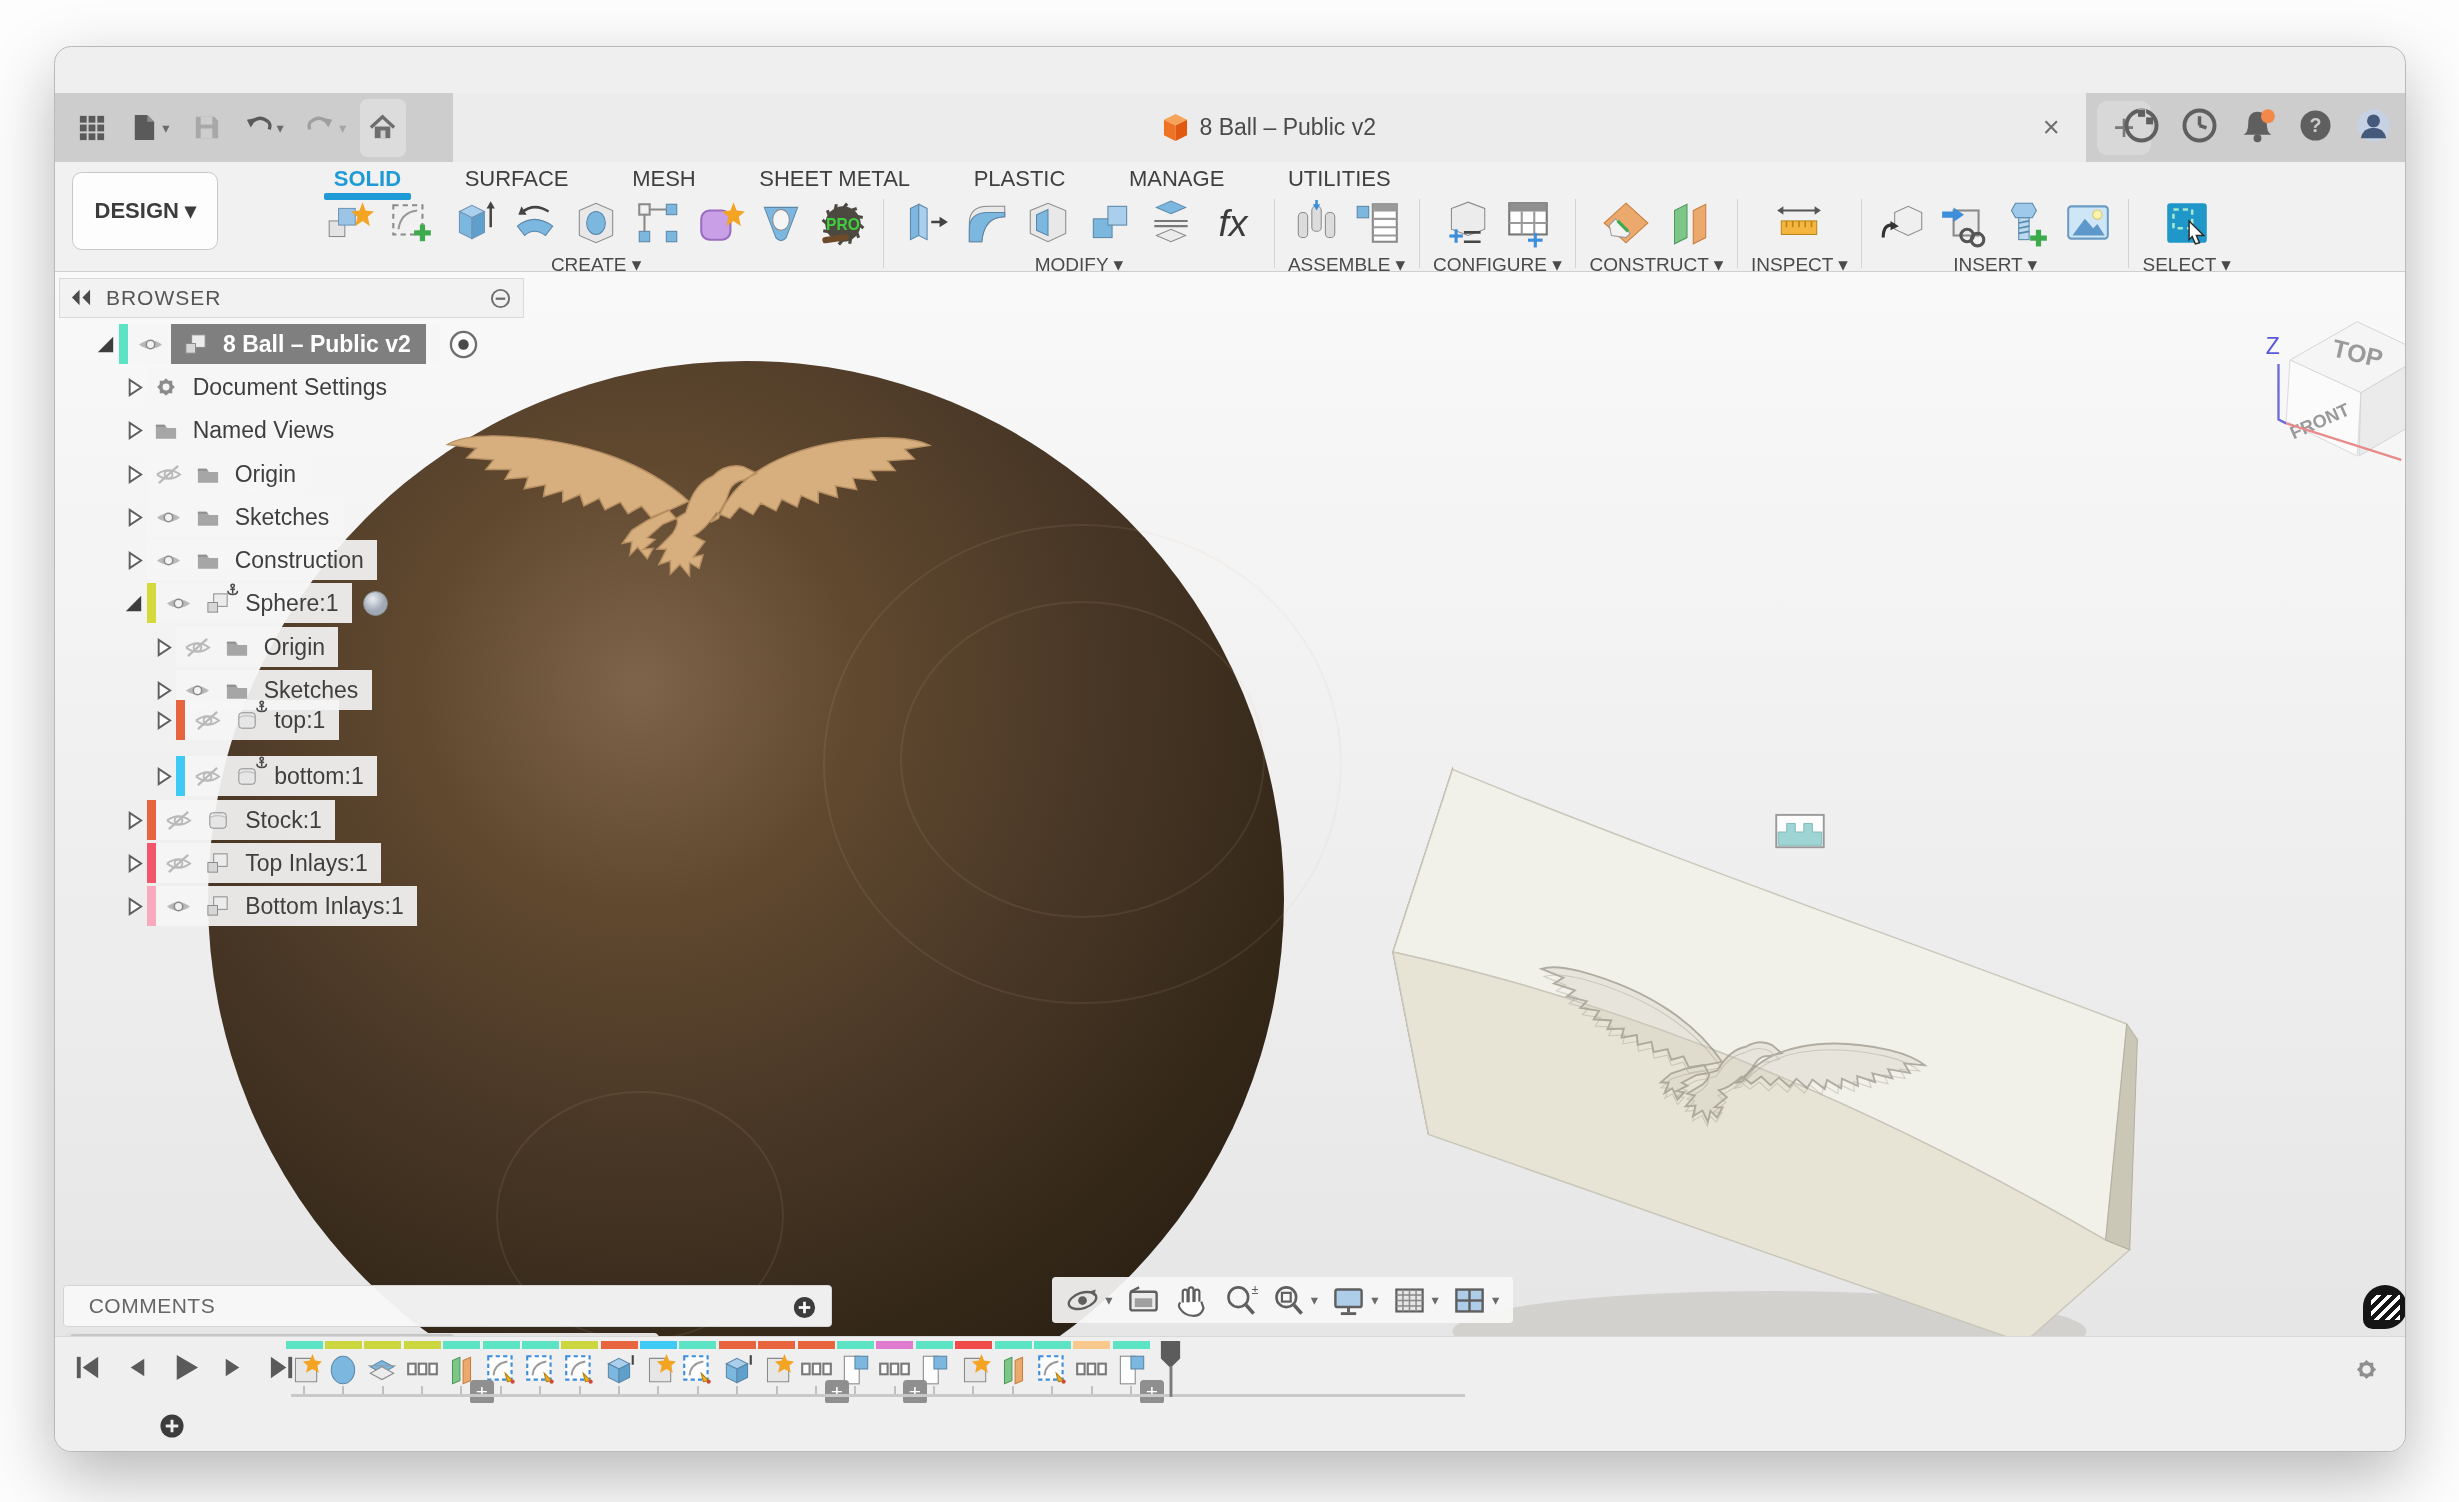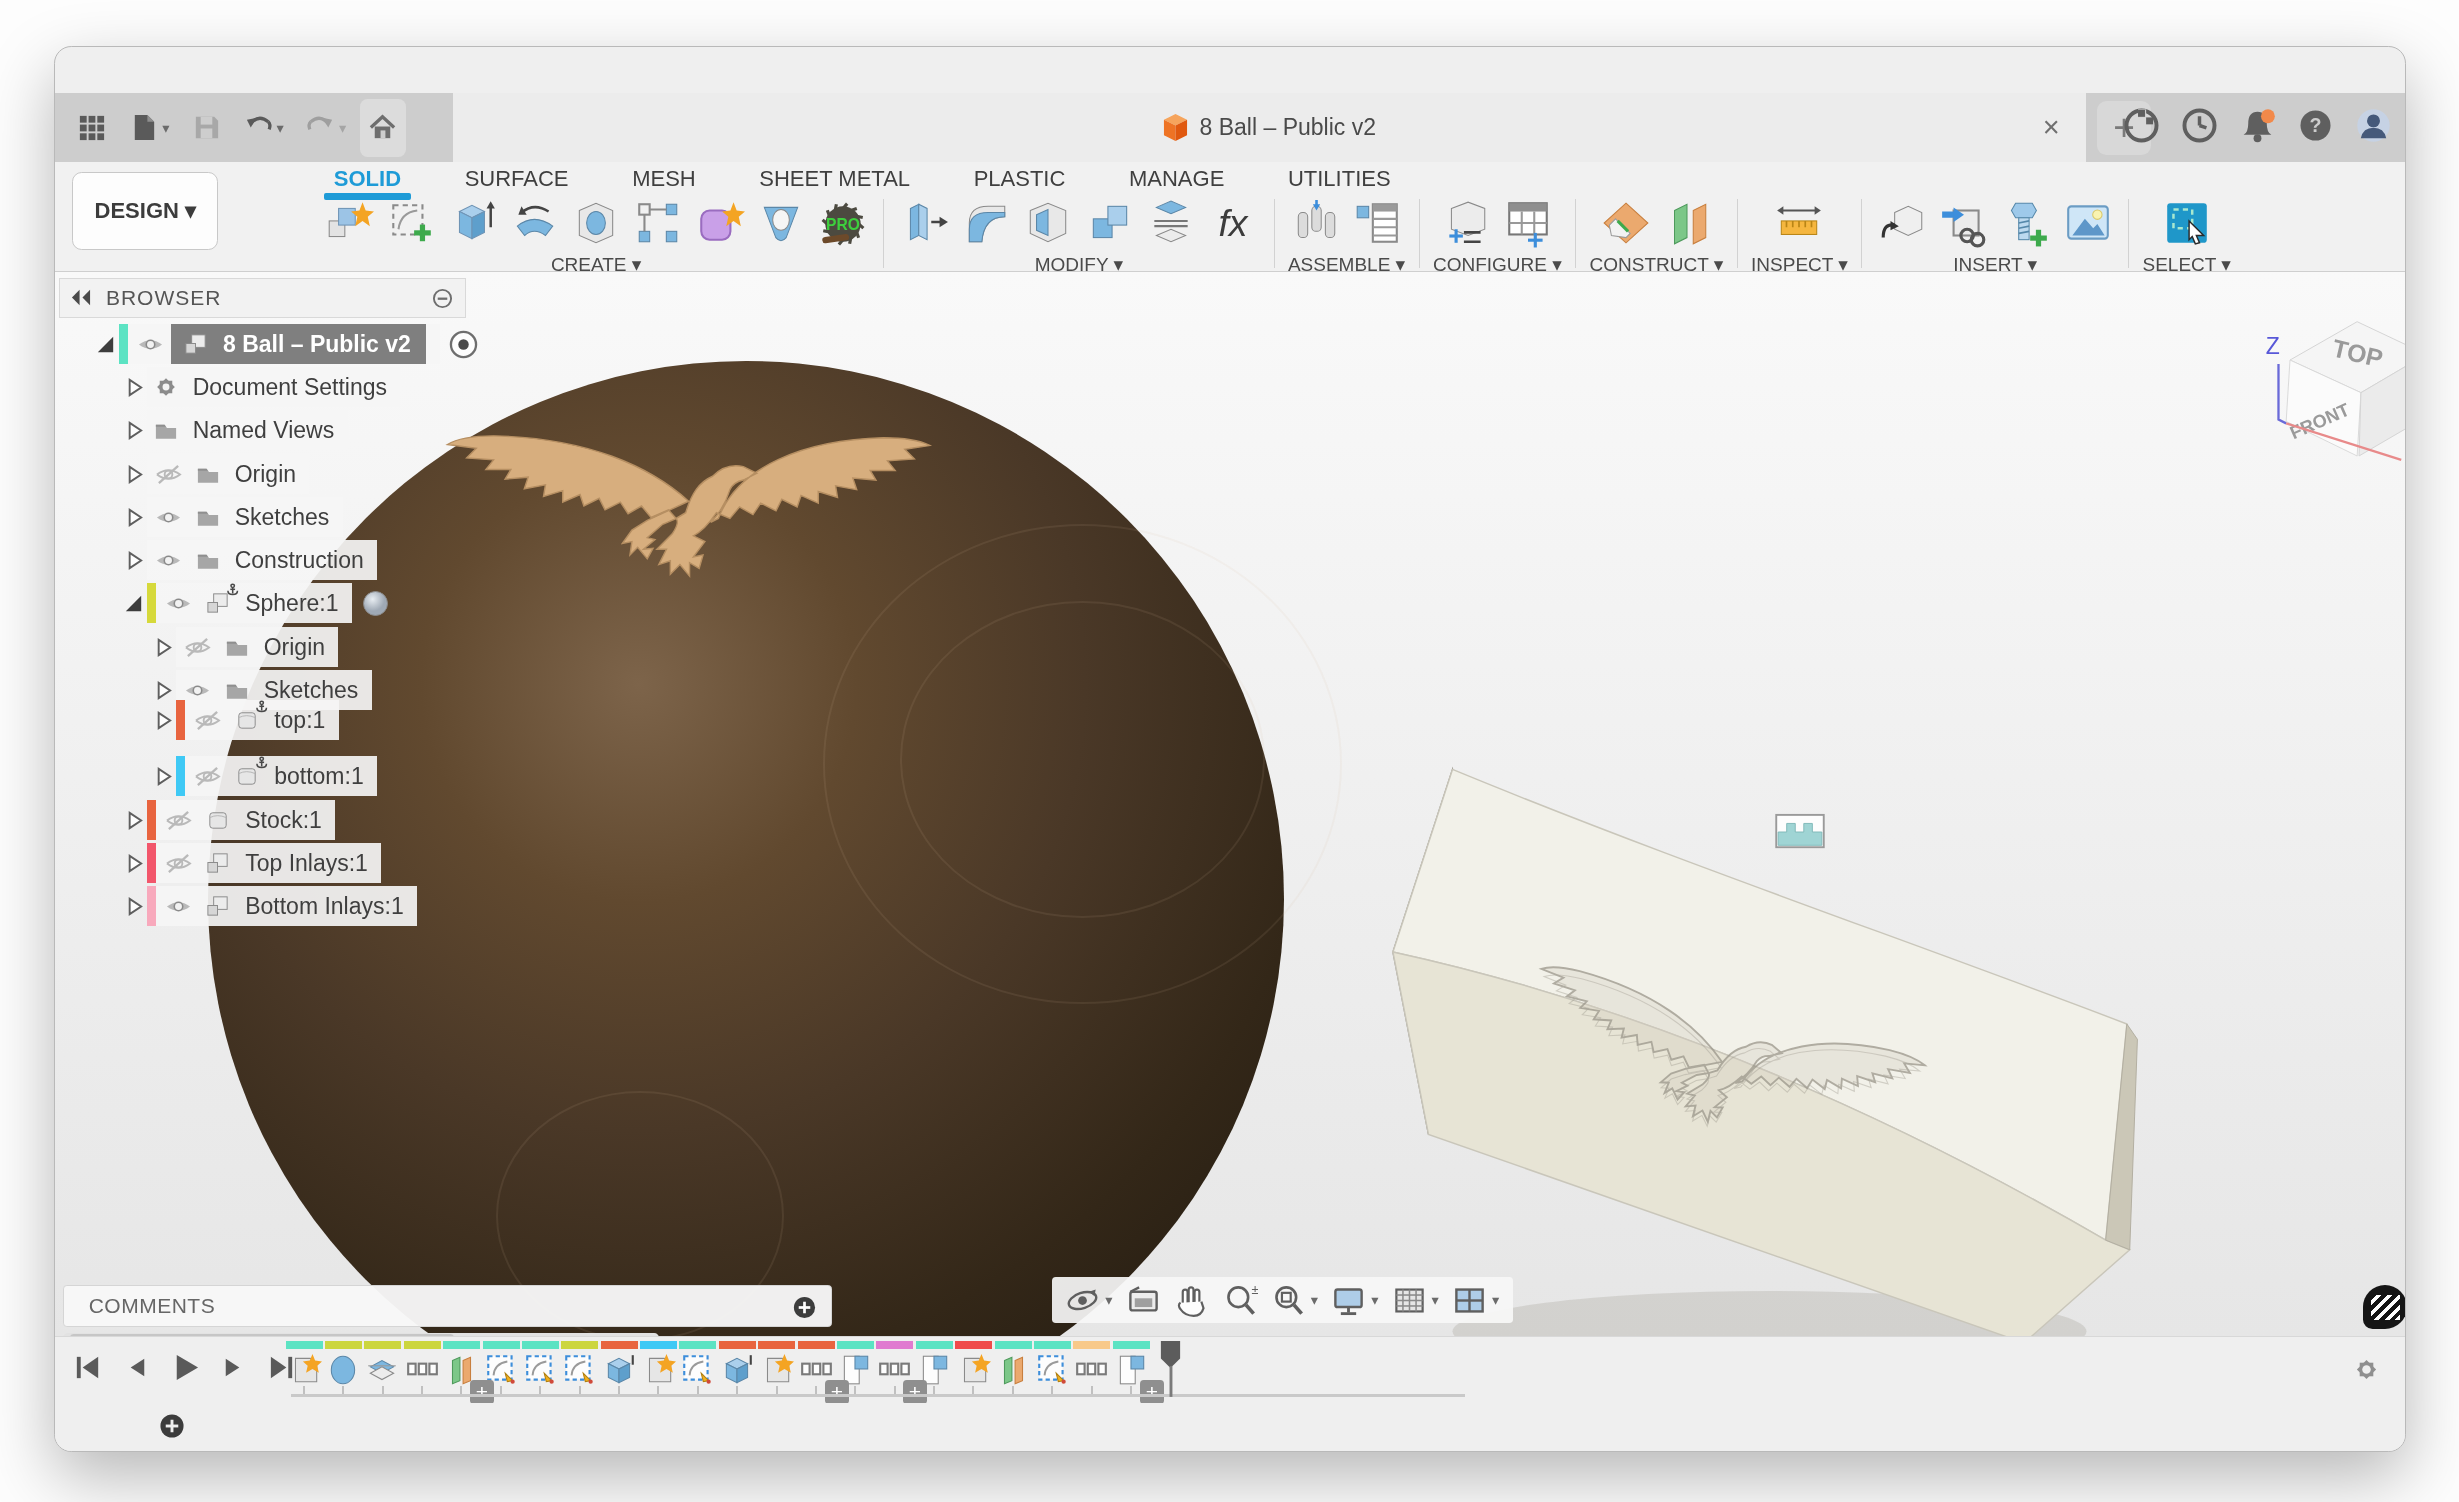--- a/index.html
+++ b/index.html
@@ -46,21 +46,21 @@
   .rdivider{width:1px;height:69px;background:#d2d2d2;margin-top:3.8px;}
   
   #viewport{position:absolute;left:0;top:225px;width:100%;height:1064px;background:linear-gradient(#f9f9f9,#e6e6e6);overflow:hidden;}
   #sphere{position:absolute;left:153px;top:89px;width:1076px;height:1076px;border-radius:50%;
           background:radial-gradient(circle at 40% 30%,#7d644a 0%,#61492f 22%,#4a3827 45%,#332718 70%,#221a10 92%);}
   .ring{position:absolute;border-radius:50%;border:2.9px solid rgba(215,190,160,.10);}
   #eagle{position:absolute;left:379px;top:106px;width:538px;height:256px;}
   #block{position:absolute;left:1330px;top:483px;width:769px;height:634px;}
   #widget-chip{position:absolute;left:1719px;top:541px;width:52px;height:38px;}
   #viewcube{position:absolute;left:2202px;top:19px;width:183px;height:211px;}
-  #browser-panel{position:absolute;left:3.8px;top:5.8px;width:407px;height:40px;background:rgba(241,241,241,.95);
+  #browser-panel{position:absolute;left:3.8px;top:5.8px;width:465px;height:40px;background:rgba(241,241,241,.95);
                  border:1px solid #d9d9d9;display:flex;align-items:center;}
   #browser-title{font-size:21px;color:#555;letter-spacing:1px;margin-left:11.5px;}
   #browser-collapse{margin-left:9.6px;display:flex;}
   #browser-minus{position:absolute;right:11.5px;top:9.6px;}
   #tree{position:absolute;left:0;top:52px;}
   .trow{position:absolute;display:flex;align-items:center;height:40px;}
   .texp{width:27px;display:flex;justify-content:center;}
   .tstrip{display:flex;align-items:center;height:40px;background:rgba(245,245,245,.92);padding-right:13.4px;}
   .tbar{width:8.6px;height:40px;margin-right:1.9px;}
   .teye{width:42px;display:flex;justify-content:center;}

